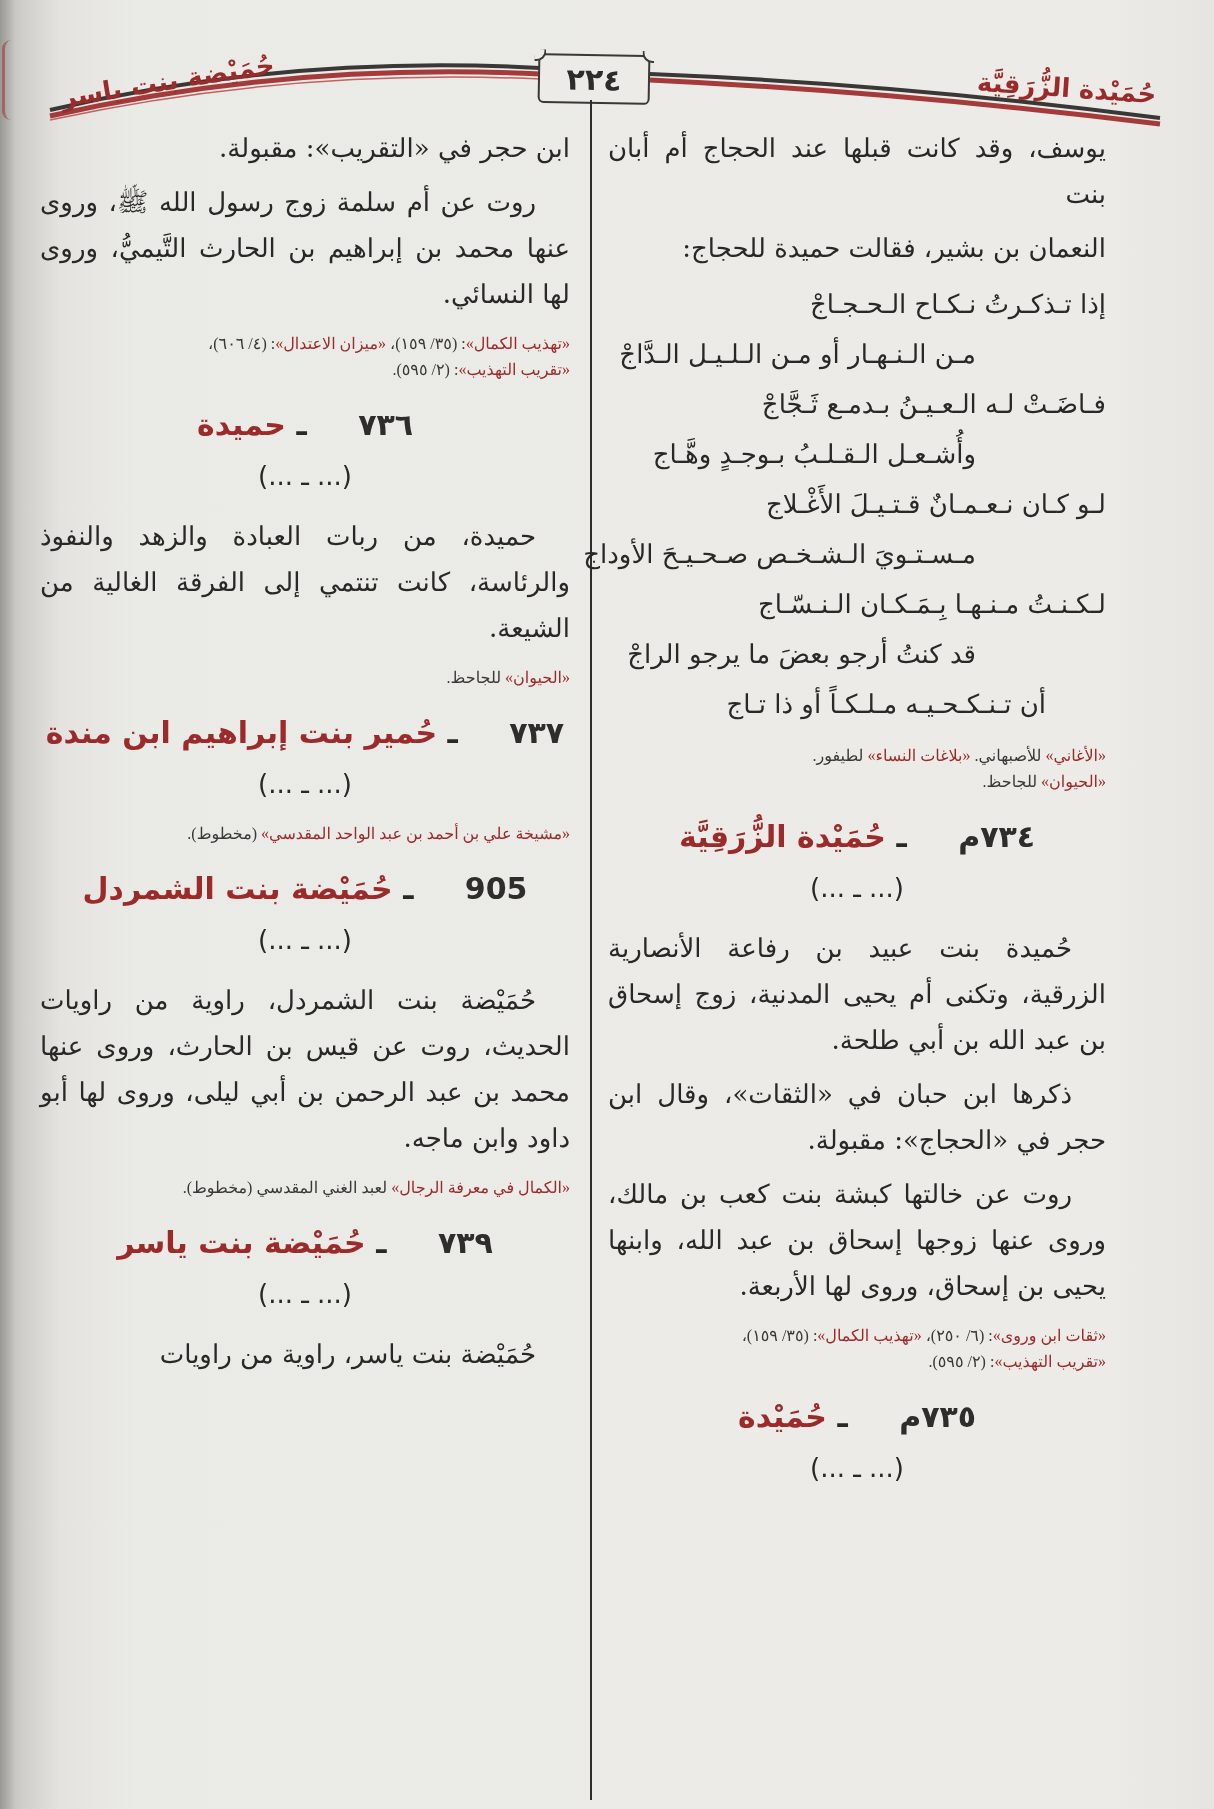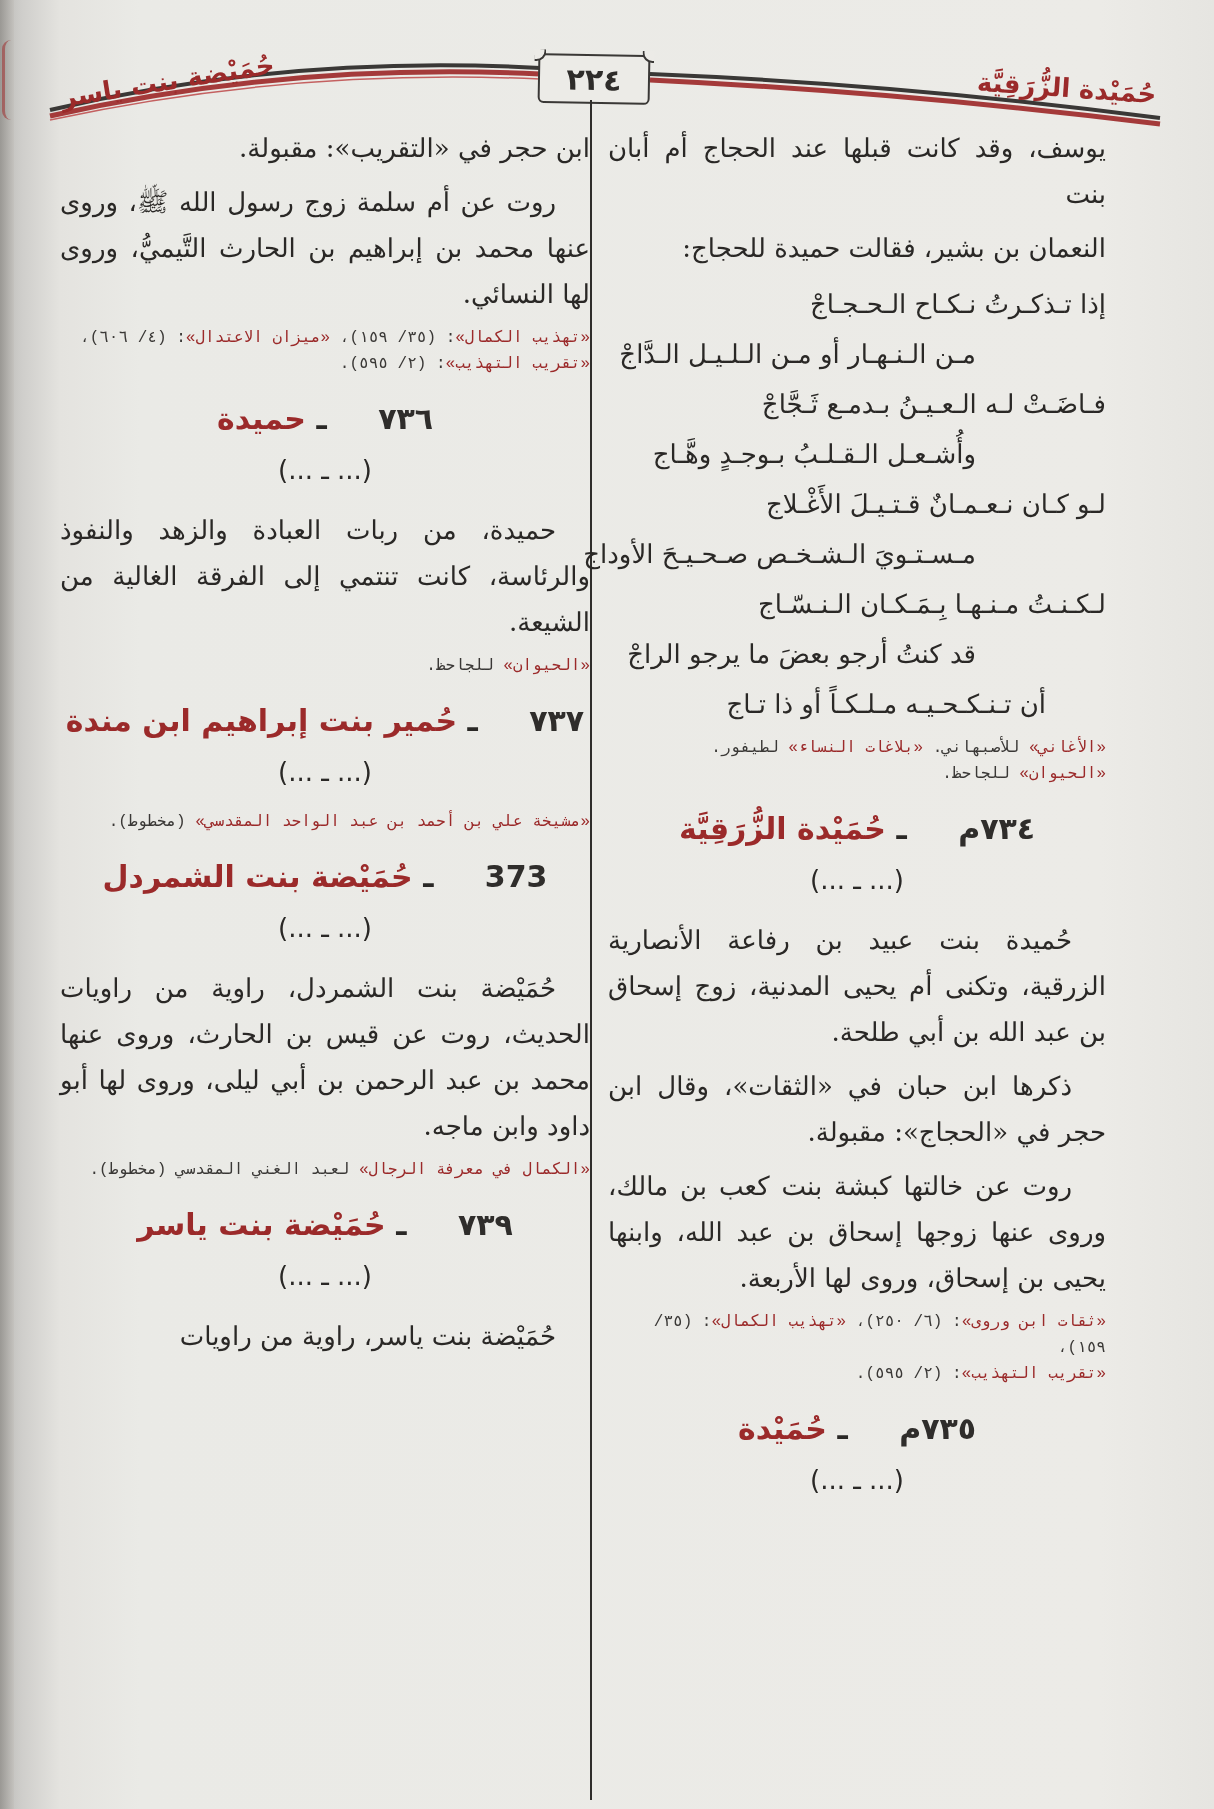--- a/index.html
+++ b/index.html
@@ -47,39 +47,39 @@
   .page-number-box::after  { right: -6px; border-radius: 0 0 0 10px; border-top: none; border-right: none; }
   .column-divider {
     position: absolute; left: 590px; top: 100px; width: 2px; height: 1700px; background: #2f2d2b;
   }
   
   .col {
     position: absolute; top: 125px; direction: rtl; text-align: justify;
     font-size: 26px; line-height: 46px;
   }
   .col.right { left: 608px; width: 498px; }
-  .col.left  { left: 60px;  width: 530px; }
+  .col.left  { left: 40px;  width: 530px; }
   .col p { margin: 0 0 8px 0; }
   .col p.indent { text-indent: 34px; }
   .verse { margin: 0; line-height: 50px; white-space: nowrap; }
   .verse.h1 { padding-right: 0; }
   .verse.h2 { padding-right: 130px; }
   .entry-title {
     text-align: center; font-size: 30px; font-weight: bold; margin: 18px 0 4px 0;
     font-family: "DejaVu Sans", "Liberation Sans", sans-serif; line-height: 48px;
   }
   .entry-num { color: #2f2d2b; margin-left: 41px; }
   .entry-name { color: #9b2a2a; }
   .dates {
     text-align: center; font-size: 26px; letter-spacing: 4px; margin: 0 0 14px 0; direction: ltr;
     font-family: "DejaVu Sans", "Liberation Sans", sans-serif;
   }
   .sources {
-    font-size: 16px; line-height: 26px; margin: 6px 0 14px 0; text-align: right;
-    font-family: Liberation Mono, monospace; color: #3a3836;
+    font-size: 16px; line-height: 26px; margin: 14px 0 14px 0; text-align: right;
+    font-family: Liberation Serif, serif; color: #3a3836;
   }
   .src-title { color: #9b2a2a; }
 </style>
 </head>
 <body>
 
 <div class="page">
   <div class="spine-edge"></div>
 
   <div class="header">
@@ -170,21 +170,21 @@
         <span class="entry-name">حُمير بنت إبراهيم ابن مندة</span>
       </div>
       <div class="dates">(... ـ ...)</div>
       <div class="sources">
         <span class="src-title">«مشيخة علي بن أحمد بن عبد الواحد المقدسي»</span><span> (مخطوط).</span>
       </div>
     </div>
 
     <div>
       <div class="entry-title">
-        <span class="entry-num">373</span>
+        <span class="entry-num">905</span>
         <span> ـ </span>
         <span class="entry-name">حُمَيْضة بنت الشمردل</span>
       </div>
       <div class="dates">(... ـ ...)</div>
       <p class="indent">حُمَيْضة بنت الشمردل، راوية من راويات الحديث، روت عن قيس بن الحارث، وروى عنها محمد بن عبد الرحمن بن أبي ليلى، وروى لها أبو داود وابن ماجه.</p>
       <div class="sources">
         <span class="src-title">«الكمال في معرفة الرجال»</span><span> لعبد الغني المقدسي (مخطوط).</span>
       </div>
     </div>
 

